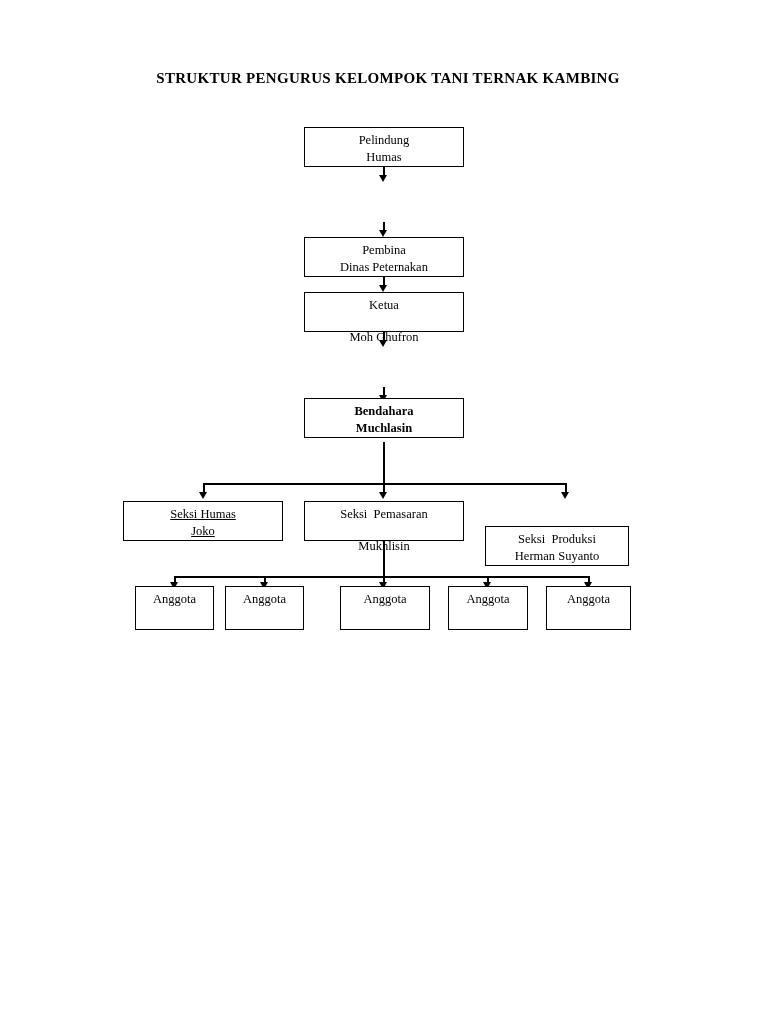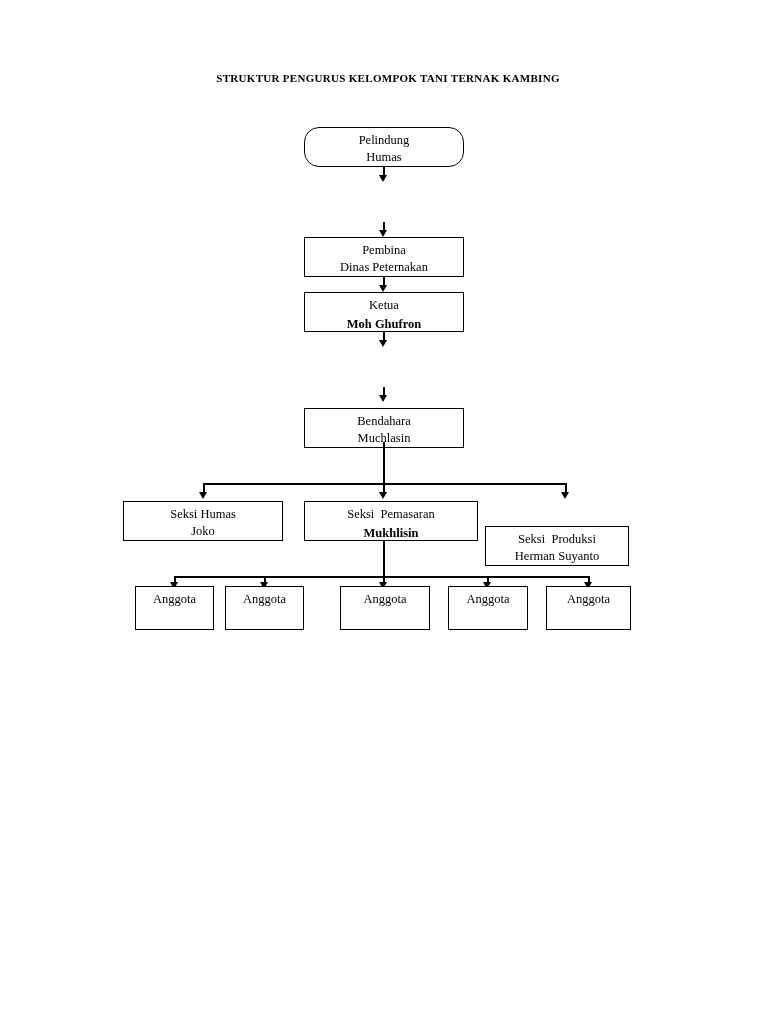--- a/index.html
+++ b/index.html
@@ -28,21 +28,21 @@
   .title-block {
     position: absolute;
     left: 0;
     top: 68px;
     width: 768px;
     text-align: center;
   }
   .title-line {
     font-family: "Liberation Serif", "DejaVu Serif", serif;
     font-weight: bold;
-    font-size: 11px;
+    font-size: 15px;
     letter-spacing: 0.3px;
     line-height: 21px;
     white-space: pre;
   }
   .title-line.l1 { padding-left: 8px; }
   .title-line.l2 { padding-left: 8px; }
 
   
   .node {
     position: absolute;
@@ -65,22 +65,21 @@
 
   
   .chain-node {
     left: 304px;
     width: 160px;
     height: 40px;
     padding-top: 4px;
   }
   
   .low-second .l2 {
-    margin-top: 2px;
-    font-weight: bold;
+    margin-top: 15px;
   }
 
   
   .section-node {
     height: 40px;
     padding-top: 4px;
   }
 
   
   .anggota-node {
@@ -111,21 +110,21 @@
 </style>
 </head>
 <body>
 
 <div id="page">
 
   <div class="title-block">
     <div class="title-line l1">STRUKTUR PENGURUS KELOMPOK TANI TERNAK KAMBING</div>
   </div>
 
-  <div class="node chain-node" style="top:127px;border-radius:15px;">
+  <div class="node chain-node" style="top:127px;">
     <span class="l1">Pelindung</span>
     <span class="l2">Humas</span>
   </div>
   <div class="vline" style="left:383px; top:167px; height:9px;"></div>
   <div class="arrow-down" style="left:379px; top:175px;"></div>
 
   <div class="vline" style="left:383px; top:222px; height:9px;"></div>
   <div class="arrow-down" style="left:379px; top:230px;"></div>
 
   <div class="node chain-node" style="top:237px;">
@@ -138,43 +137,43 @@
   <div class="node chain-node low-second" style="top:292px;">
     <span class="l1">Ketua</span>
     <span class="l2">Moh Ghufron</span>
   </div>
   <div class="vline" style="left:383px; top:332px; height:9px;"></div>
   <div class="arrow-down" style="left:379px; top:340px;"></div>
 
   <div class="vline" style="left:383px; top:387px; height:9px;"></div>
   <div class="arrow-down" style="left:379px; top:395px;"></div>
 
-  <div class="node chain-node" style="top:408px;">
+  <div class="node chain-node" style="top:398px;font-weight:bold;">
     <span class="l1">Bendahara</span>
     <span class="l2">Muchlasin</span>
   </div>
 
   <div class="vline" style="left:383px; top:442px; height:51px;"></div>
 
   <div class="hline" style="left:203px; top:483px; width:364px;"></div>
 
   <div class="vline" style="left:203px; top:483px; height:10px;"></div>
   <div class="arrow-down" style="left:199px; top:492px;"></div>
 
   <div class="arrow-down" style="left:379px; top:492px;"></div>
 
   <div class="vline" style="left:565px; top:483px; height:10px;"></div>
   <div class="arrow-down" style="left:561px; top:492px;"></div>
 
-  <div class="node section-node" style="left:123px; top:501px; width:160px;">
+  <div class="node section-node" style="left:123px; top:501px; width:160px;text-decoration:underline;">
     <span class="l1">Seksi Humas</span>
     <span class="l2">Joko</span>
   </div>
 
-  <div class="node section-node low-second" style="left:304px; top:501px; width:174px;">
+  <div class="node section-node low-second" style="left:304px; top:501px; width:160px;">
     <span class="l1">Seksi  Pemasaran</span>
     <span class="l2">Mukhlisin</span>
   </div>
 
   <div class="node section-node" style="left:485px; top:526px; width:144px;">
     <span class="l1">Seksi  Produksi</span>
     <span class="l2">Herman Suyanto</span>
   </div>
 
   <div class="vline" style="left:383px; top:541px; height:45px;"></div>

